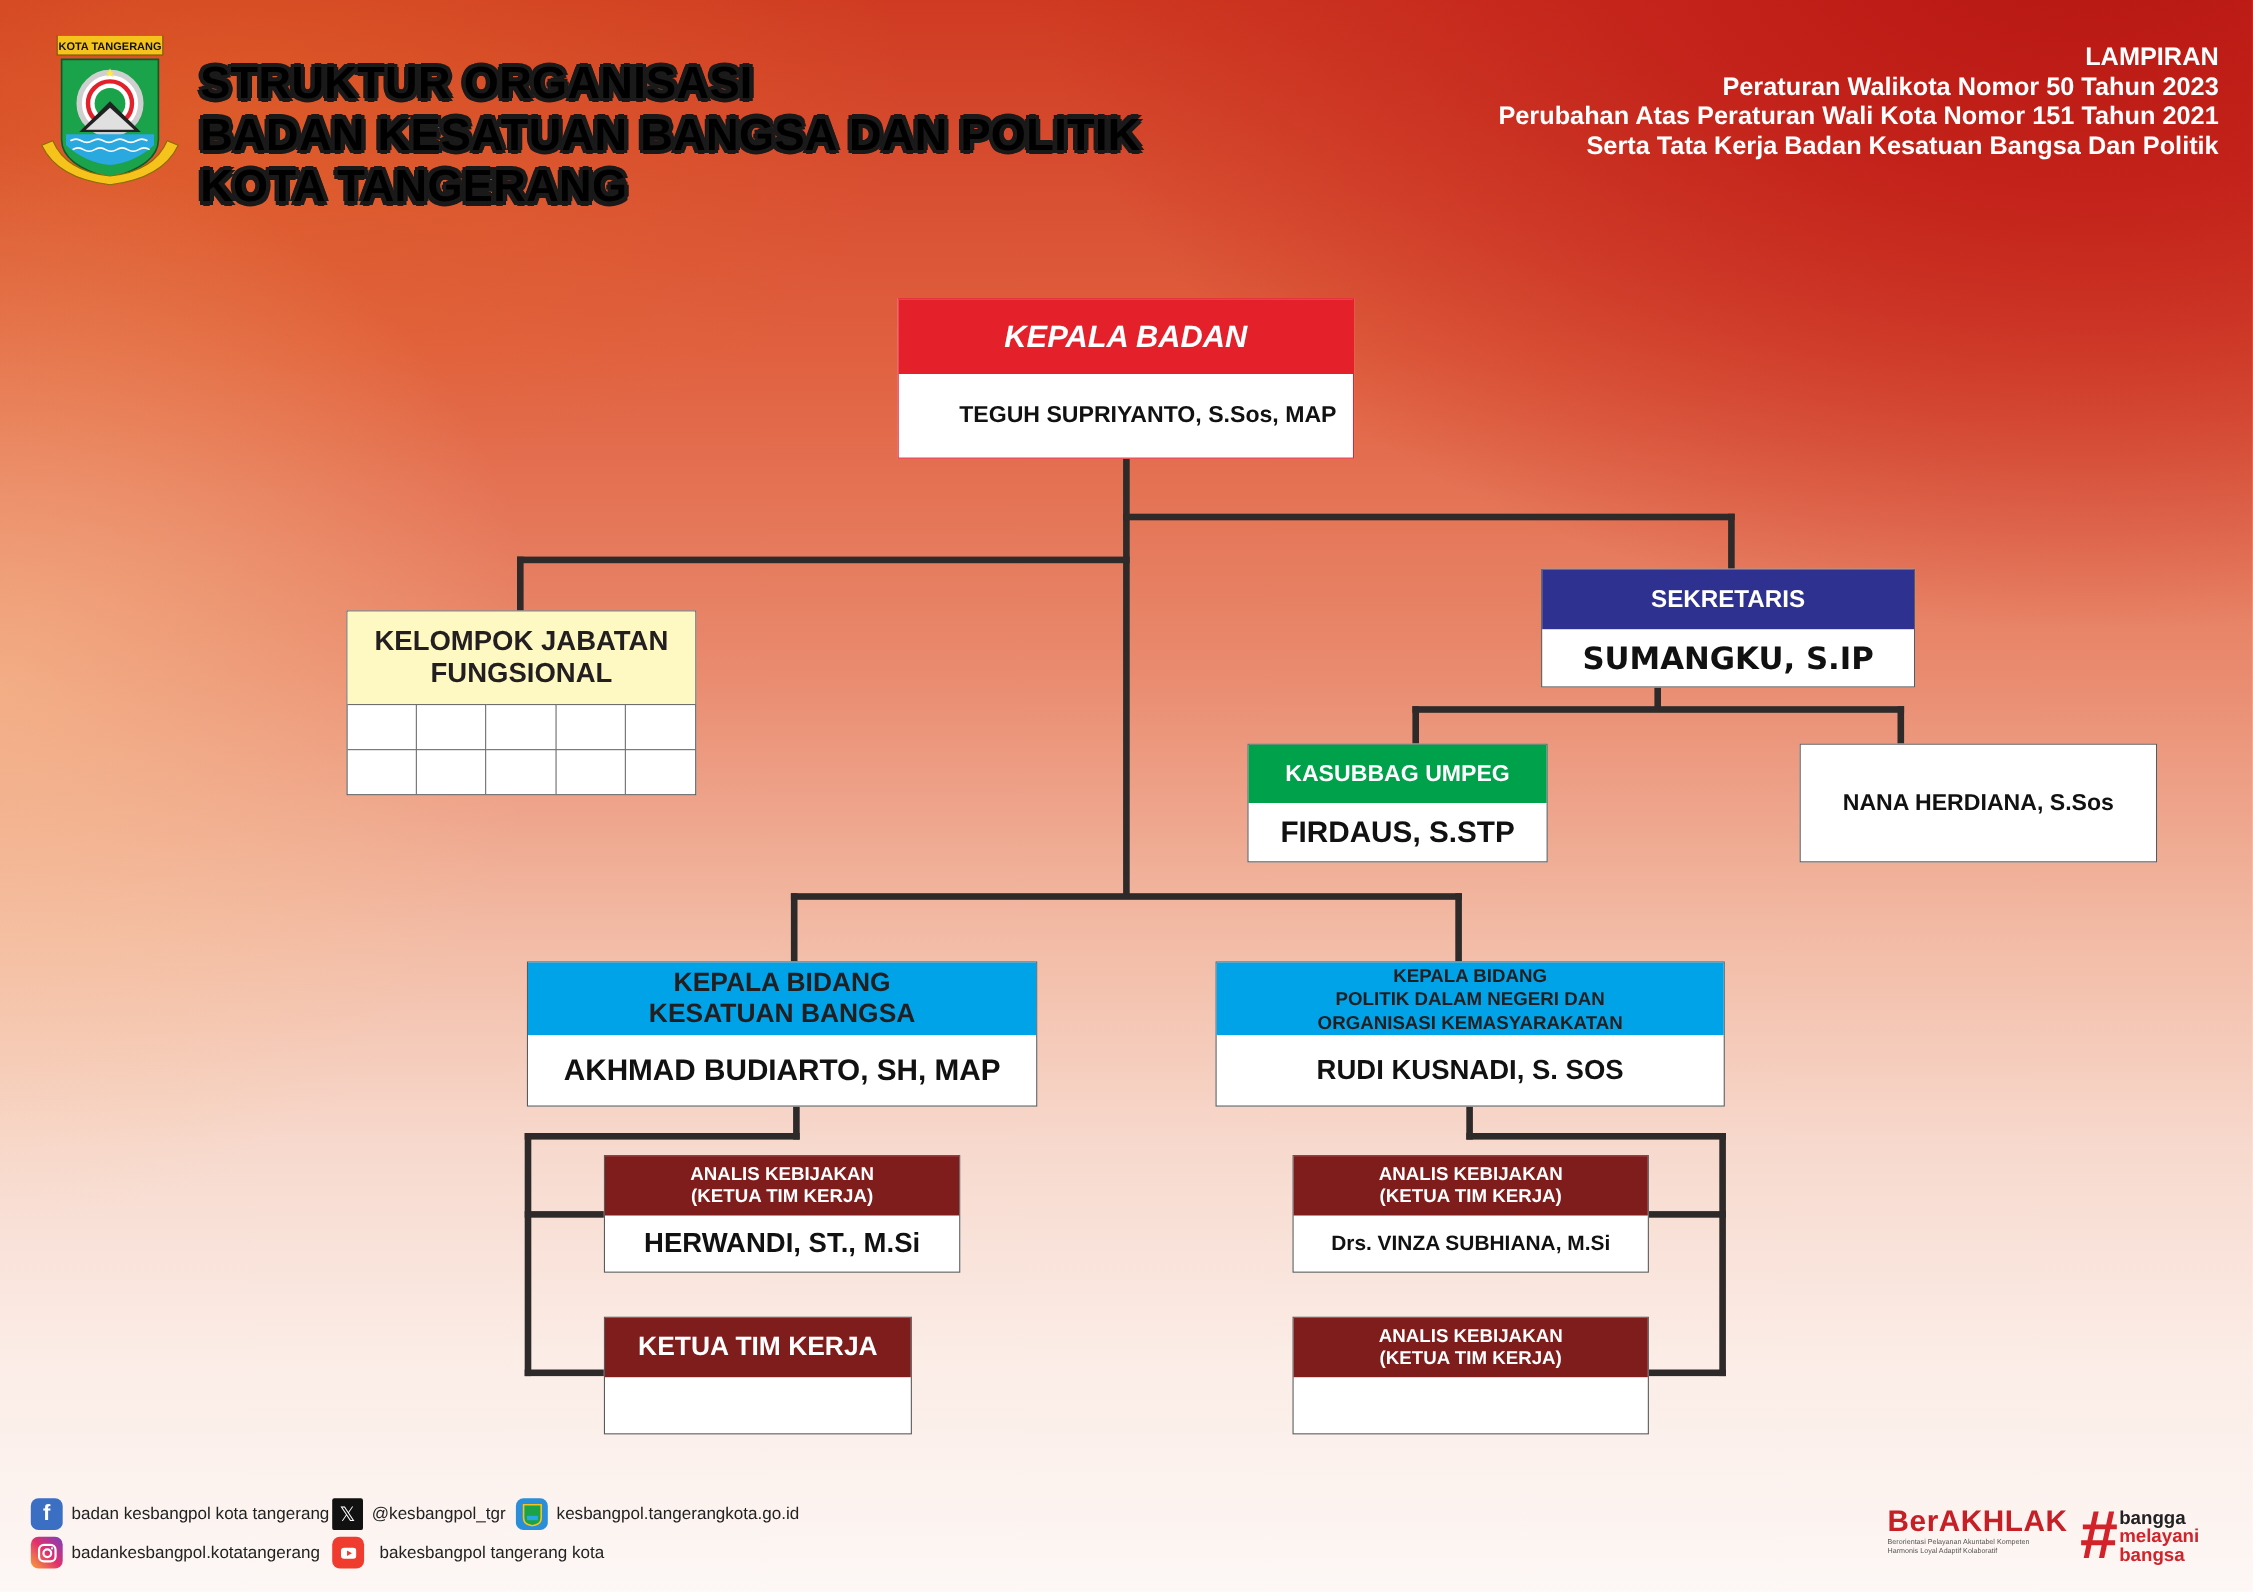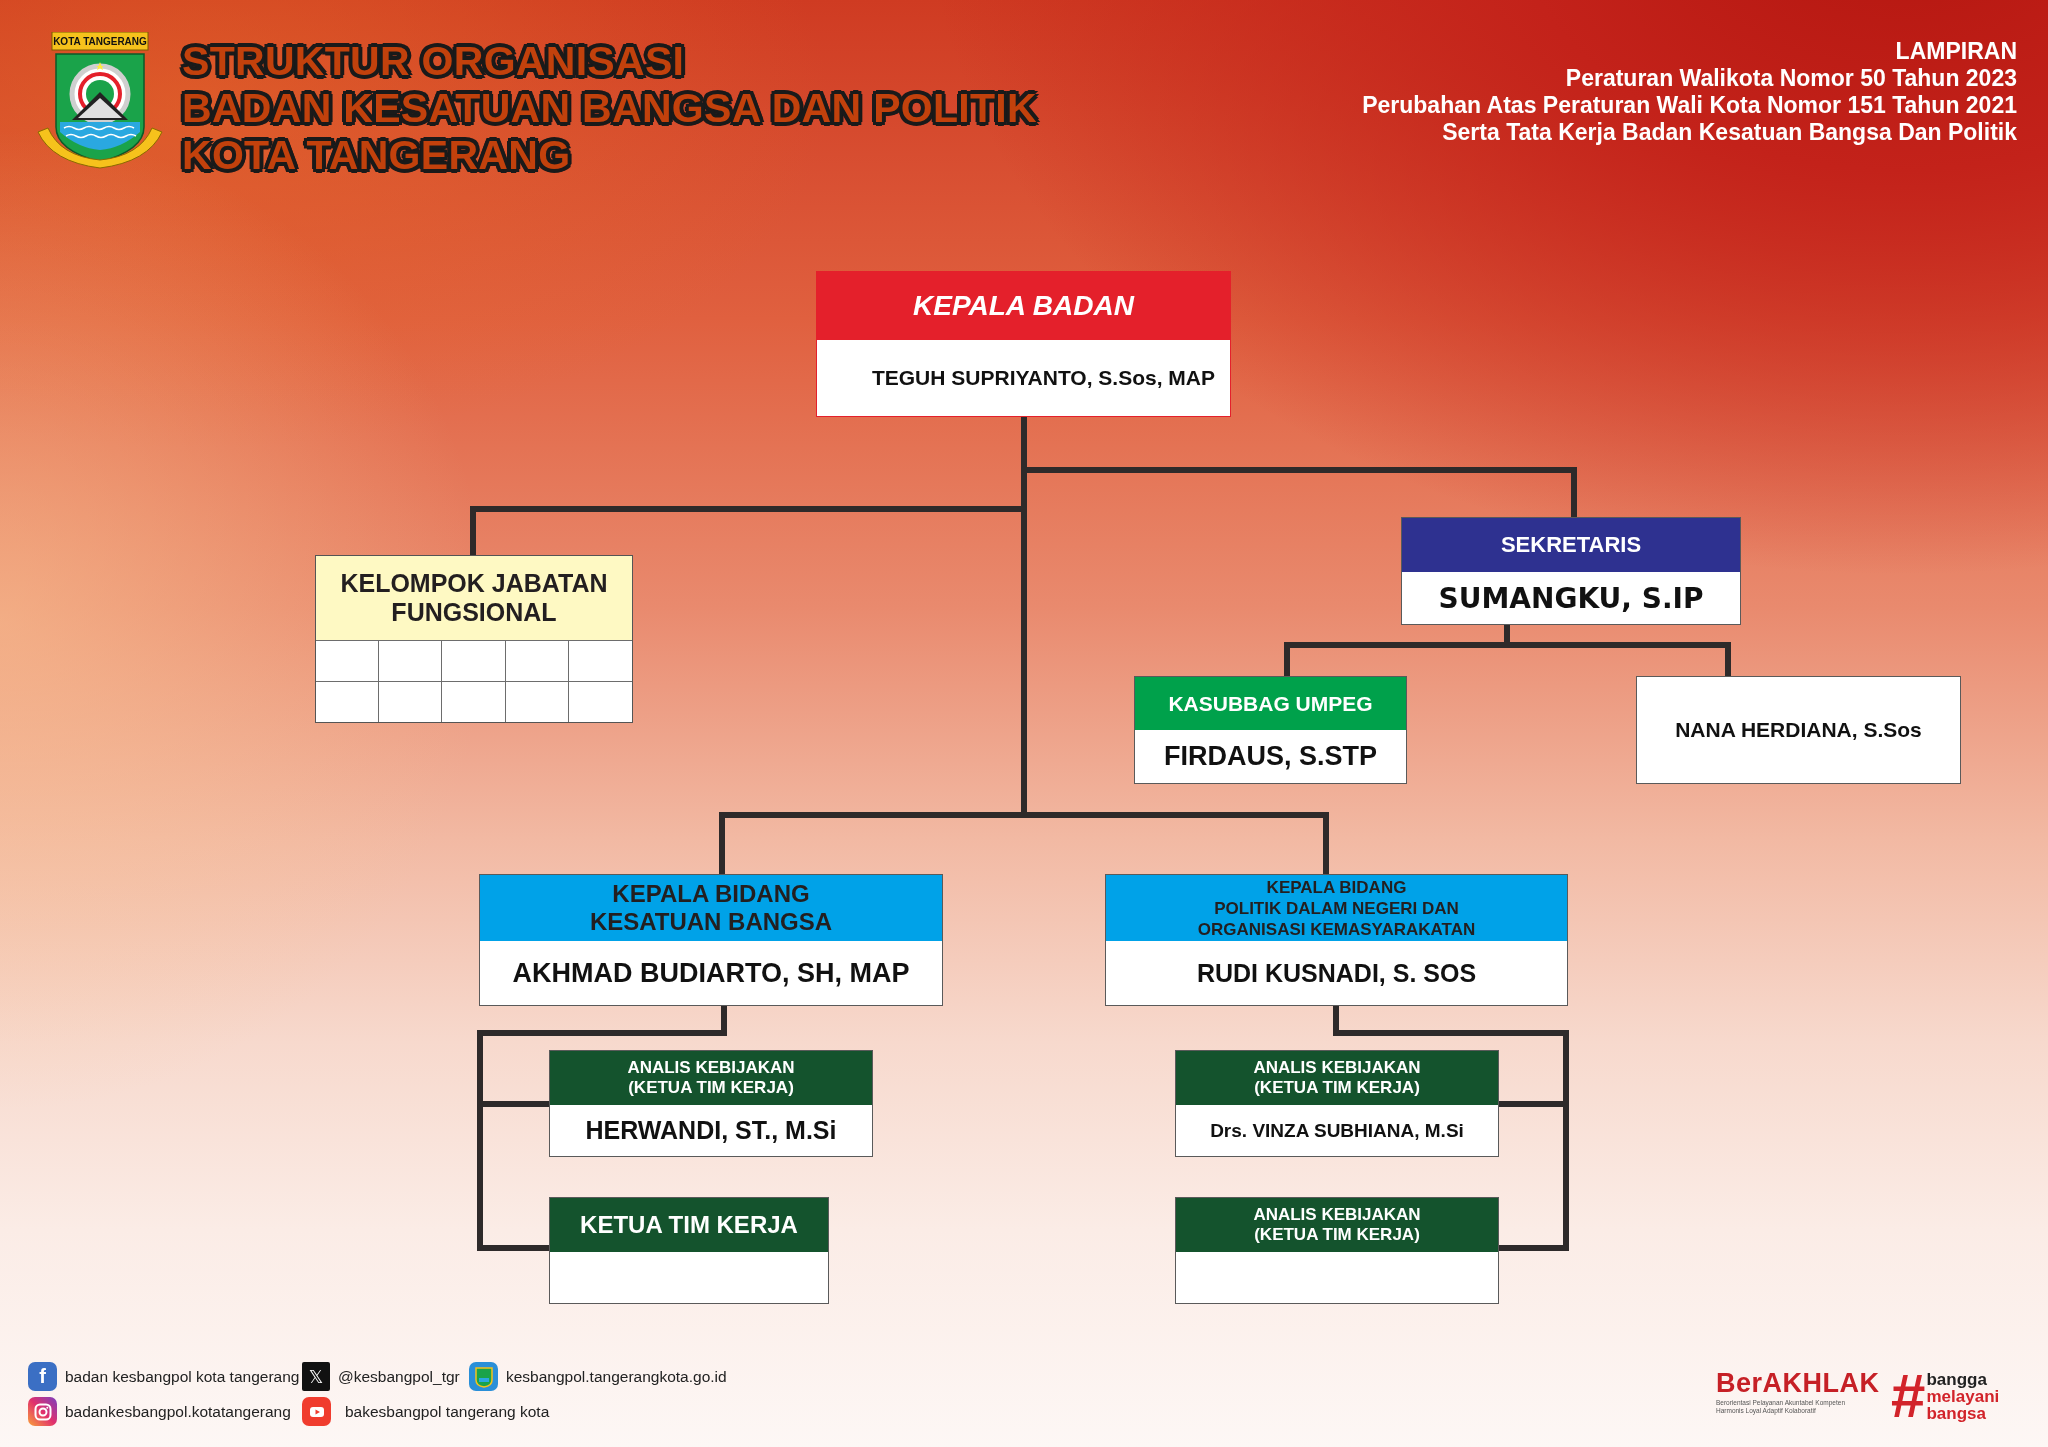--- a/index.html
+++ b/index.html
@@ -8,35 +8,35 @@
       radial-gradient(ellipse 1300px 900px at 1900px -100px, #b3150f 0%, #c3221a 30%, rgba(210,60,40,0) 75%),
       linear-gradient(180deg, #cf3b22 0%, #e0603f 22%, #e98a6e 42%, #f2b9a3 58%, #f7d9cd 72%, #fbece6 85%, #fdf7f5 100%);
   }
   .bgwash{position:absolute;left:0;top:0;width:2048px;height:1447px;
     background:radial-gradient(ellipse 700px 700px at 0px 620px, rgba(250,200,150,0.55), rgba(250,200,150,0) 70%),
                radial-gradient(ellipse 900px 500px at 200px 100px, rgba(230,110,40,0.5), rgba(230,110,40,0) 70%);
   }
   .abs{position:absolute;}
   
   .logo{left:32px;top:32px;width:136px;height:140px;}
-  .title{left:182px;top:38px;color:#c2410c;font-weight:900;font-size:41px;line-height:47px;letter-spacing:0.3px;
+  .title{left:182px;top:52px;color:#000000;font-weight:900;font-size:41px;line-height:47px;letter-spacing:0.3px;
     text-shadow:-3px -3px 0 #1a1a1a,3px -3px 0 #1a1a1a,-3px 3px 0 #1a1a1a,3px 3px 0 #1a1a1a,0 4px 0 #1a1a1a,4px 0 0 #1a1a1a,-4px 0 0 #1a1a1a,0 -4px 0 #1a1a1a;}
   .title div{white-space:nowrap;}
   .lampiran{right:31px;top:38px;color:#fff;font-weight:700;font-size:23px;line-height:27px;text-align:right;}
   .lampiran div{white-space:nowrap;}
   
   .box{position:absolute;border:1.5px solid #5a5a5a;background:#fff;box-sizing:border-box;display:flex;flex-direction:column;}
   .hd{display:flex;align-items:center;justify-content:center;text-align:center;font-weight:700;color:#fff;box-sizing:border-box;line-height:1.1;}
   .bd{flex:1;display:flex;align-items:center;justify-content:center;text-align:center;font-weight:700;color:#111;white-space:nowrap;}
   .red{background:#e4202b;}
   .yellow{background:#fef9c3;color:#231f20;align-items:center;}
   .navy{background:#2e3190;}
   .green{background:#00a14b;}
   .blue{background:#00a2e8;color:#231f20;}
-  .orange{background:#14532d;}
+  .orange{background:#7f1d1d;}
   .grid{display:grid;grid-template-columns:repeat(5,1fr);grid-template-rows:1fr 1fr;flex:1;}
   .grid div{border-right:1.5px solid #6d6d6d;border-top:1.5px solid #6d6d6d;}
   .grid div:nth-child(5n){border-right:none;}
   .ln{position:absolute;background:#2e2a2a;}
   
   .soc{position:absolute;display:flex;align-items:center;font-size:15.5px;color:#222;white-space:nowrap;}
   .ico{width:29px;height:29px;border-radius:7px;display:flex;align-items:center;justify-content:center;color:#fff;font-weight:700;margin-right:8px;flex:none;}
   .berakhlak{left:1716px;top:1368px;}
   .bak-word{font-size:27px;font-weight:900;color:#c62026;letter-spacing:0.5px;}
   .bak-sub{font-size:6.5px;color:#555;line-height:8px;}

